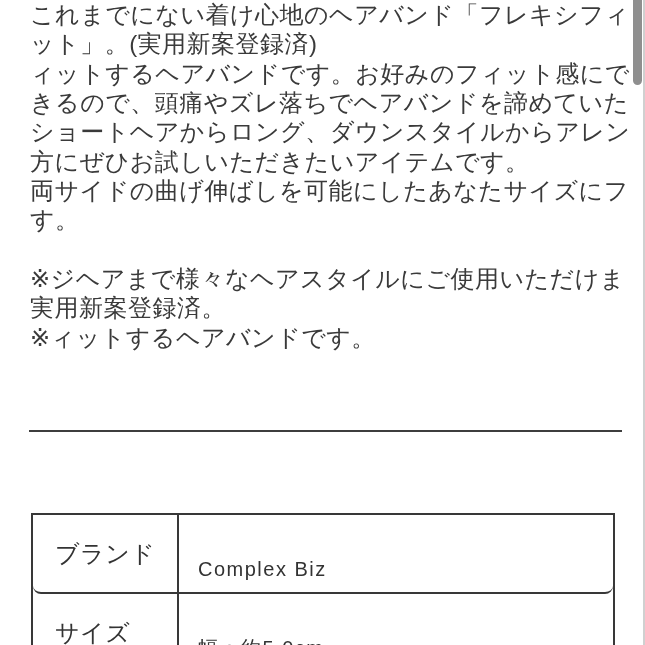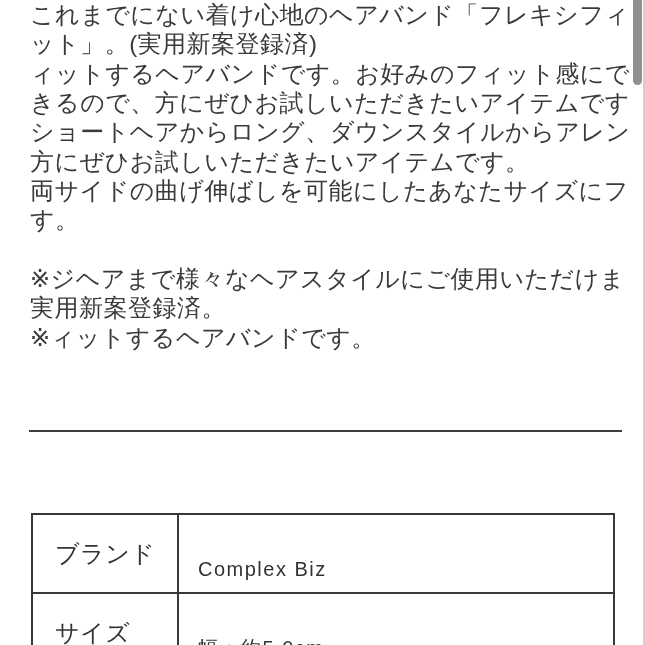--- a/index.html
+++ b/index.html
@@ -53,20 +53,21 @@
     border: 2px solid #383838;
     color: #333333;
     background: #ffffff;
   }
   .spec-row {
     display: flex;
     height: 77px;
   }
   .spec-row.first {
     border-bottom: 2px solid #383838;
+    border-radius: 8px;
   }
   .spec-label {
     width: 146px;
     box-sizing: border-box;
     border-right: 2px solid #383838;
     display: flex;
     align-items: center;
     padding-left: 22px;
     font-size: 24px;
     letter-spacing: 0.5px;
@@ -102,21 +103,21 @@
 </style>
 </head>
 <body>
 
 <div class="page">
 
   <div class="description">
     <div class="line">これまでにない着け心地のヘアバンド「フレキシフィ</div>
     <div class="line">ット」。(実用新案登録済)</div>
     <div class="line">ィットするヘアバンドです。お好みのフィット感にで</div>
-    <div class="line">きるので、方にぜひお試しいただきたいアイテムです</div>
+    <div class="line">きるので、頭痛やズレ落ちでヘアバンドを諦めていた</div>
     <div class="line">ショートヘアからロング、ダウンスタイルからアレン</div>
     <div class="line">方にぜひお試しいただきたいアイテムです。</div>
     <div class="line">両サイドの曲げ伸ばしを可能にしたあなたサイズにフ</div>
     <div class="line">す。</div>
     <div class="line"></div>
     <div class="line">※ジヘアまで様々なヘアスタイルにご使用いただけま</div>
     <div class="line">実用新案登録済。</div>
     <div class="line">※ィットするヘアバンドです。</div>
   </div>
 

